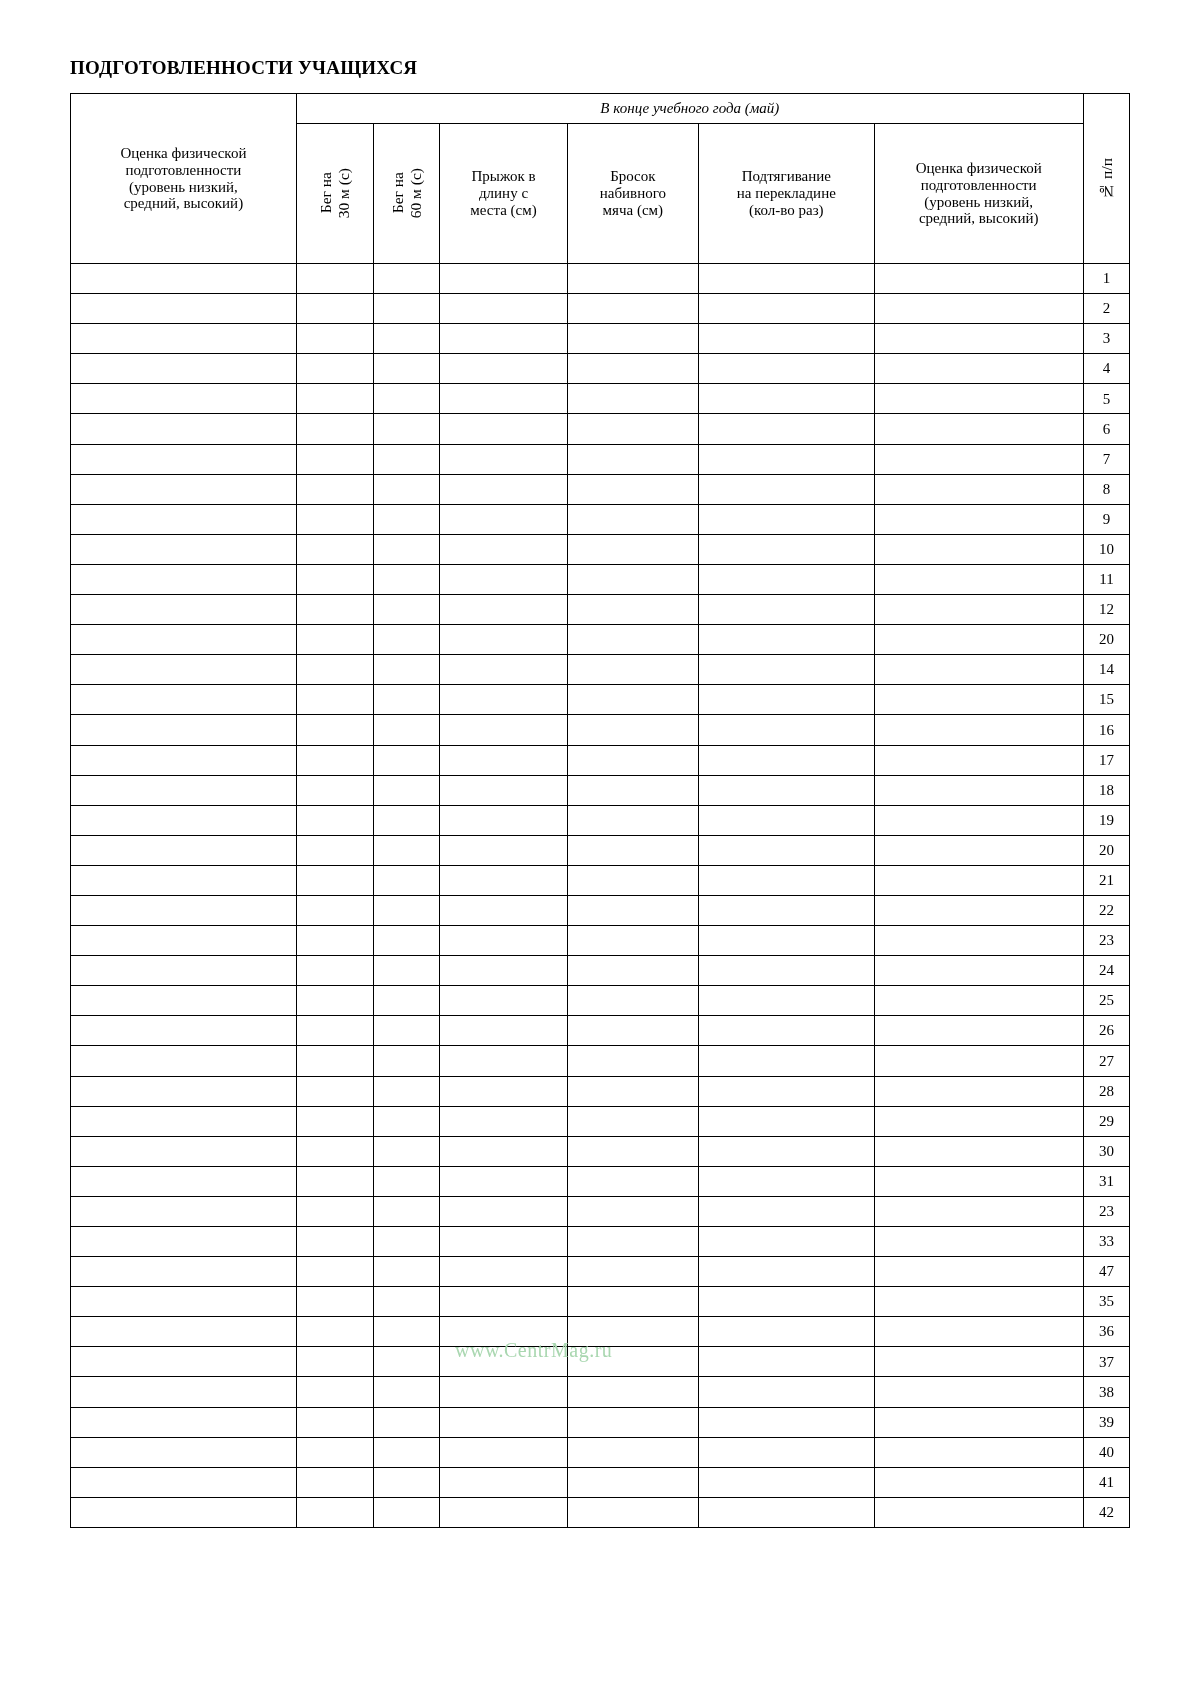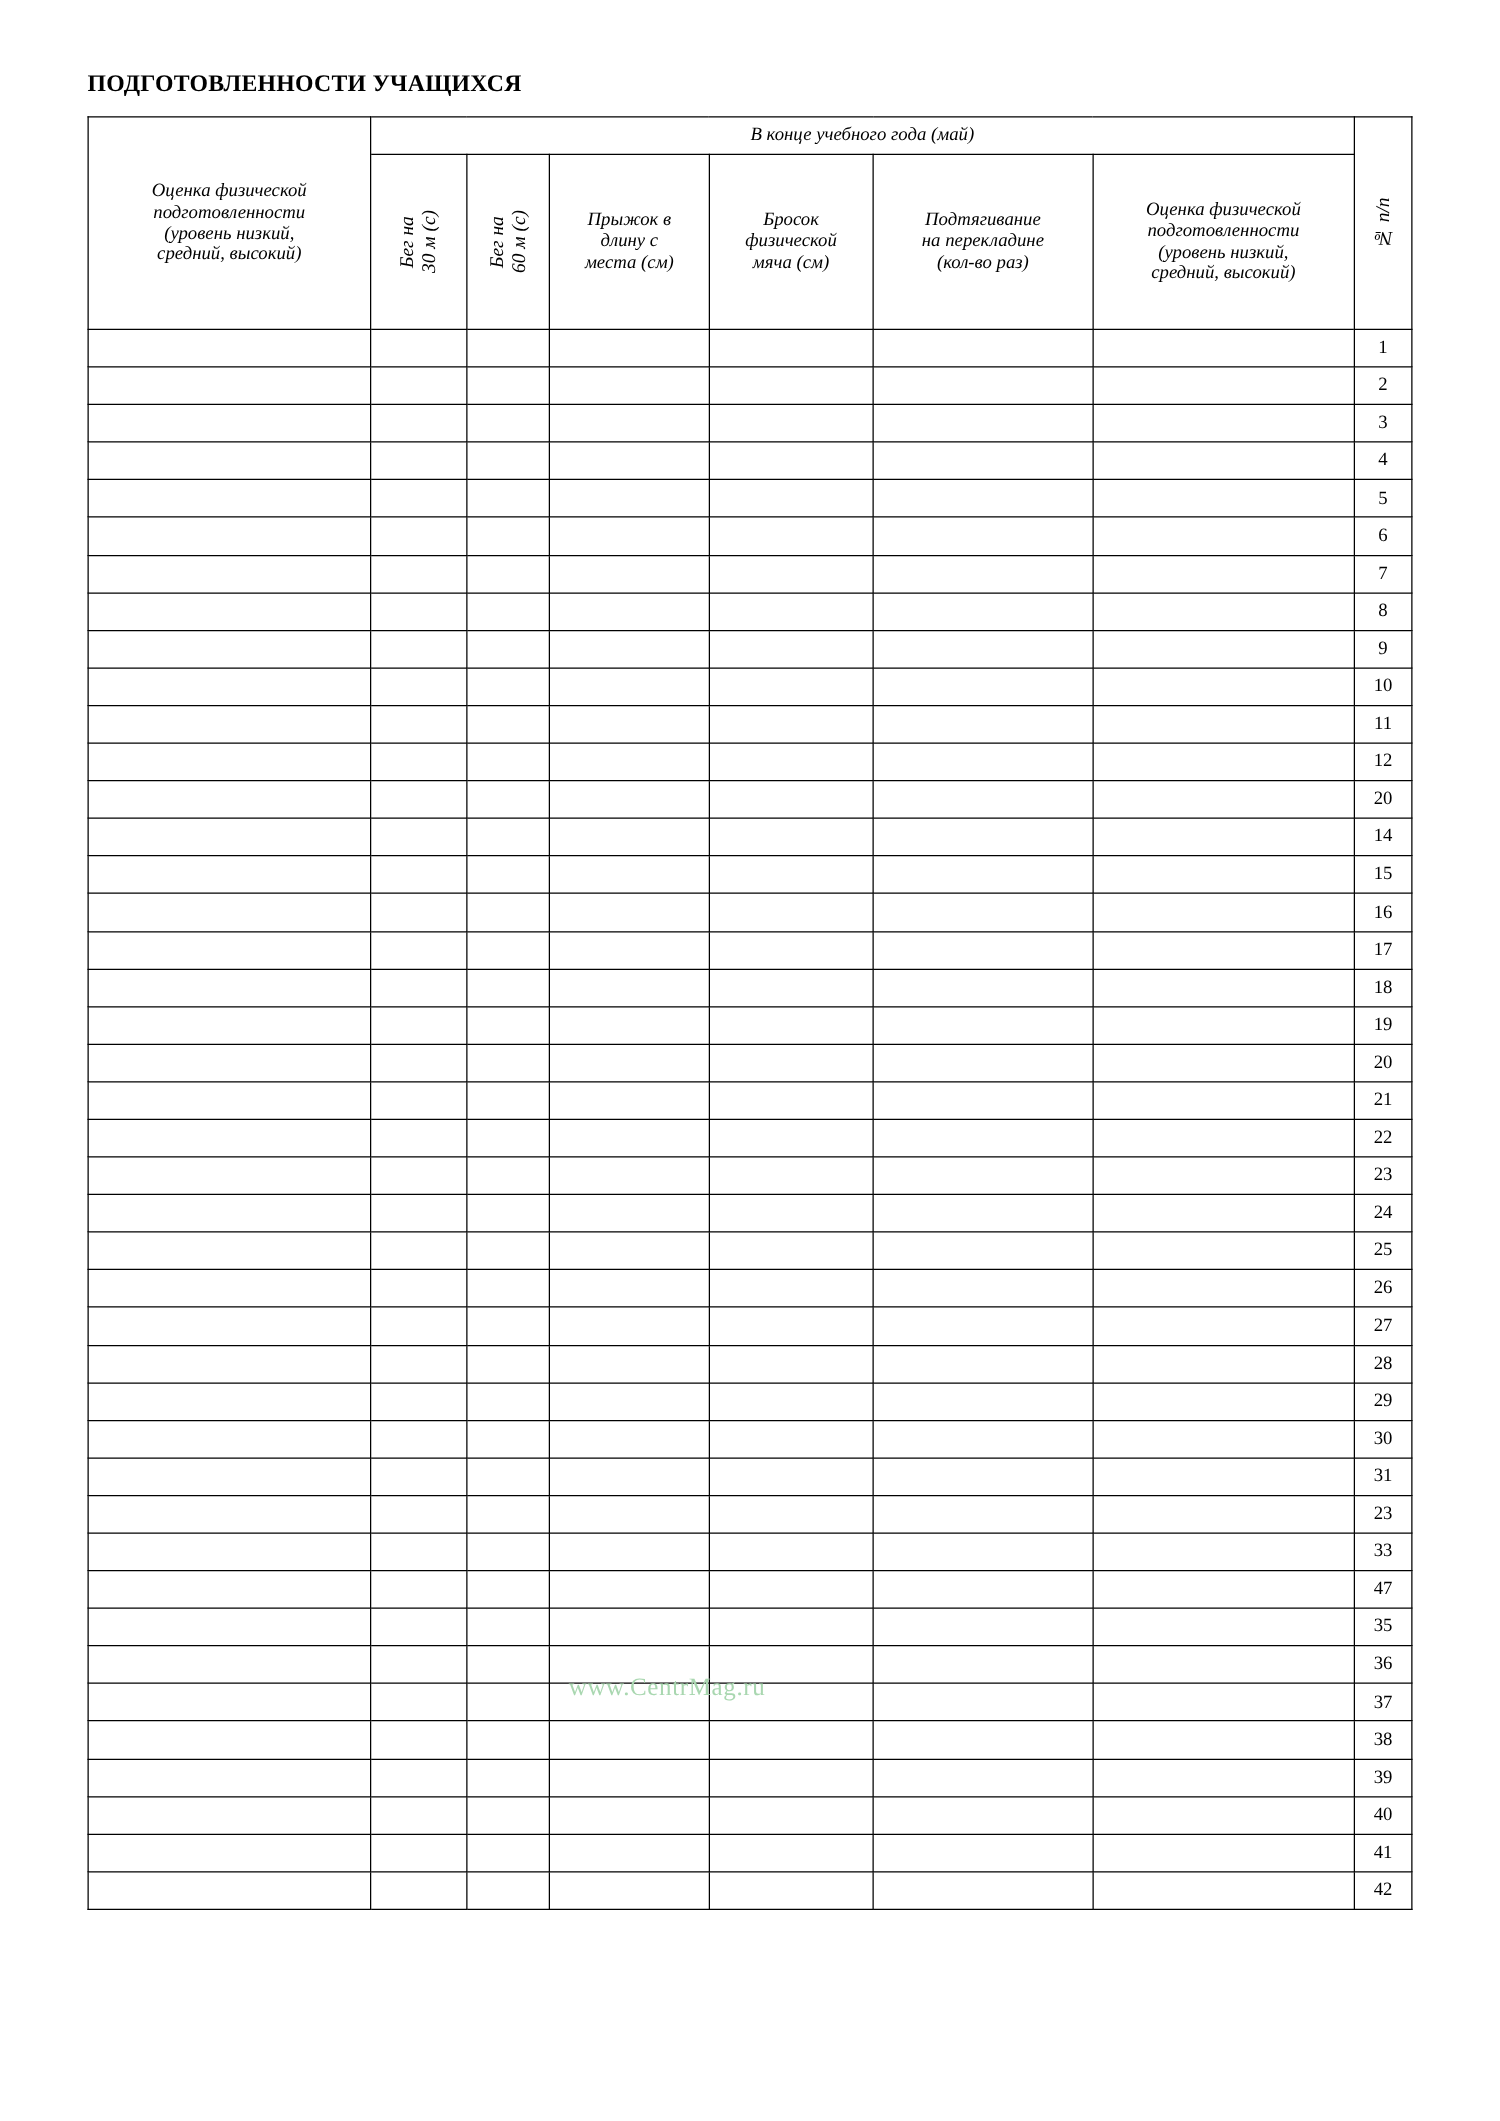--- a/index.html
+++ b/index.html
@@ -64,21 +64,20 @@
 
   .hdr-group {
     height: 29px;
     font-size: 16px;
     font-style: italic;
   }
   .hdr-cell {
     height: 139px;
     font-size: 15.5px;
     padding: 2px 4px;
-    font-style: italic;
   }
   .vert {
     writing-mode: vertical-rl;
     transform: rotate(180deg);
     white-space: nowrap;
     font-size: 15.5px;
     line-height: 1.15;
     margin: 0 auto;
   }
   .vert-wrap {
@@ -158,21 +157,21 @@
               <span class="vert"><span>Бег на</span><br><span>60 м (с)</span></span>
             </div>
           </td>
           <td class="hdr-cell">
             <div>Прыжок в</div>
             <div>длину с</div>
             <div>места (см)</div>
           </td>
           <td class="hdr-cell">
             <div>Бросок</div>
-            <div>физической</div>
+            <div>набивного</div>
             <div>мяча (см)</div>
           </td>
           <td class="hdr-cell">
             <div>Подтягивание</div>
             <div>на перекладине</div>
             <div>(кол-во раз)</div>
           </td>
           <td class="hdr-cell">
             <div>Оценка физической</div>
             <div>подготовленности</div>

